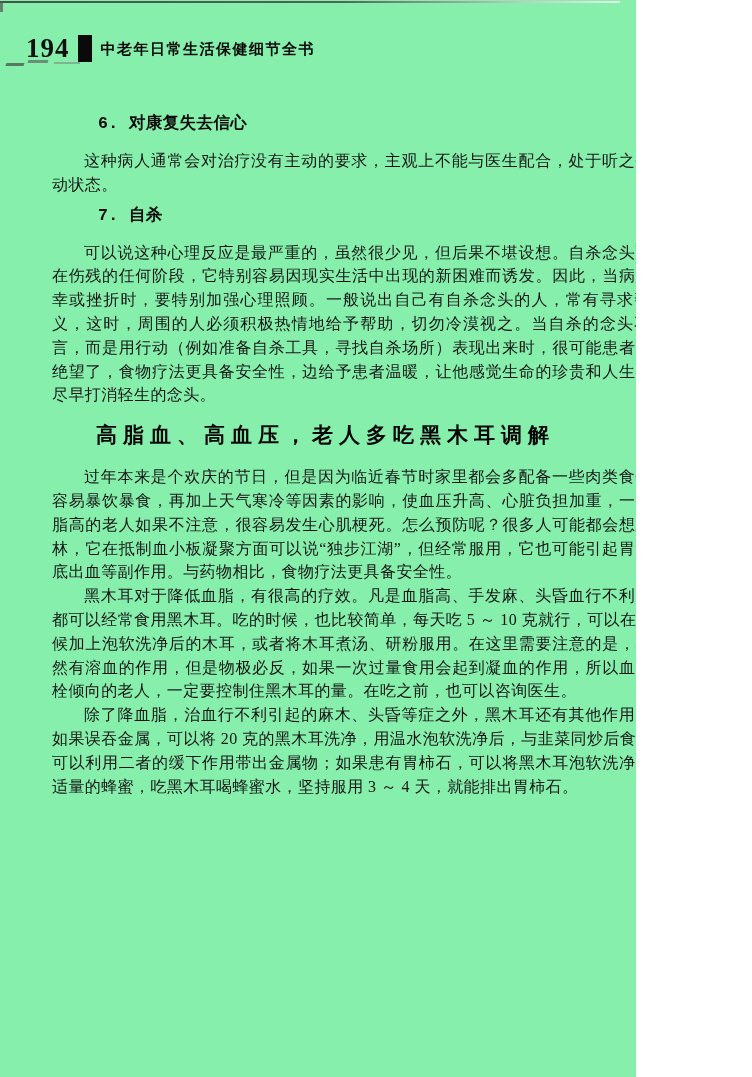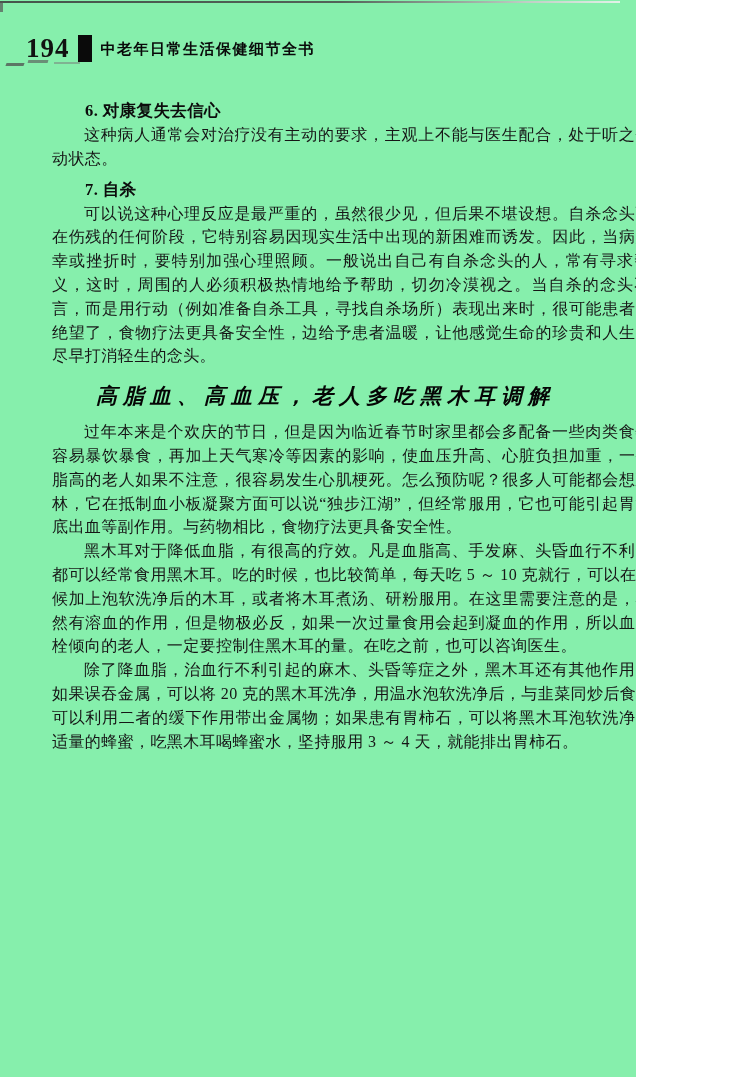--- a/index.html
+++ b/index.html
@@ -92,39 +92,38 @@
     line-height: 23.8px;
     text-align: justify;
     letter-spacing: 0.4px;
     color: #161616;
   }
   main.content p {
     margin: 0;
     text-indent: 2em;
   }
   h3.sub-heading {
-    font-family: Liberation Serif, serif;
+    font-family: Liberation Mono, monospace;
     font-size: 16.5px;
     font-weight: bold;
     line-height: 24px;
-    margin: 0;
+    margin: 13px;
     text-indent: 2em;
     color: #0c0c0c;
   }
   h3.sub-heading.second {
     margin-top: 7px;
   }
   h2.brush-heading {
     font-family: "DejaVu Serif", serif;
     font-size: 21px;
     font-weight: bold;
-    font-style: italic;
     letter-spacing: 6px;
     line-height: 30px;
-    margin: 13px 0 9px;
+    margin: 13px 0 15px;
     text-indent: 2.1em;
     text-align: left;
     color: #050505;
   }
 </style>
 </head>
 <body>
 
 <div class="page">
 

